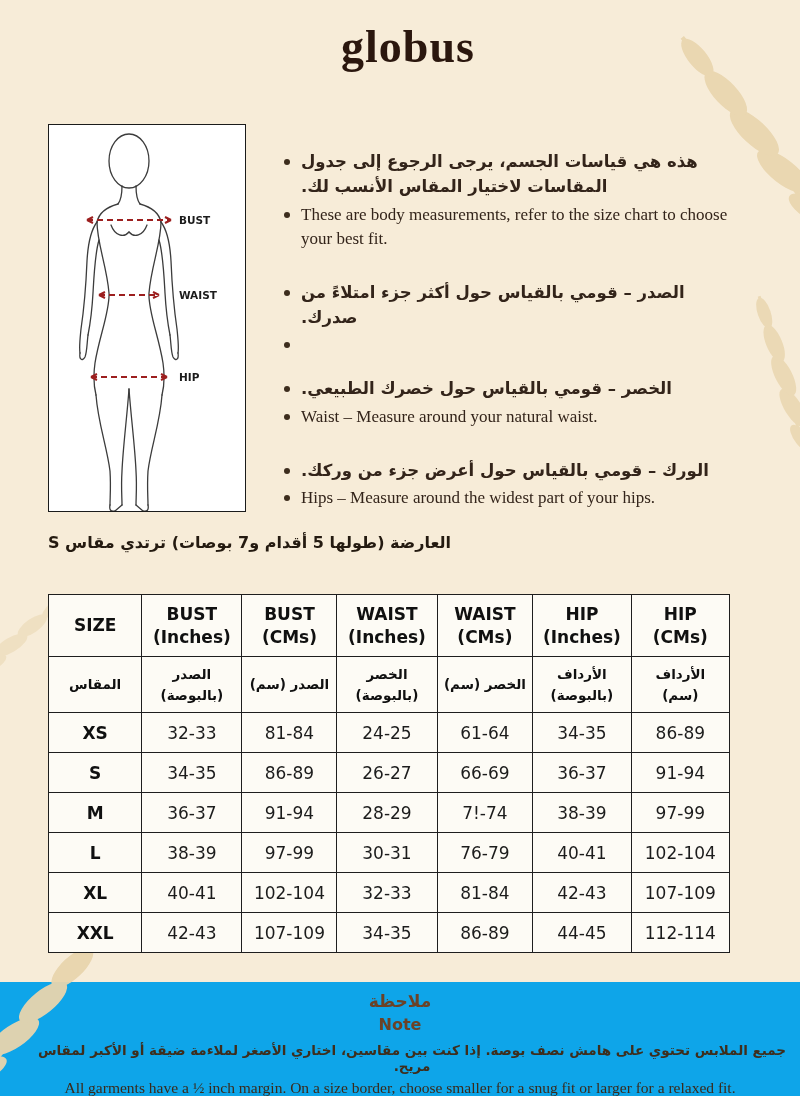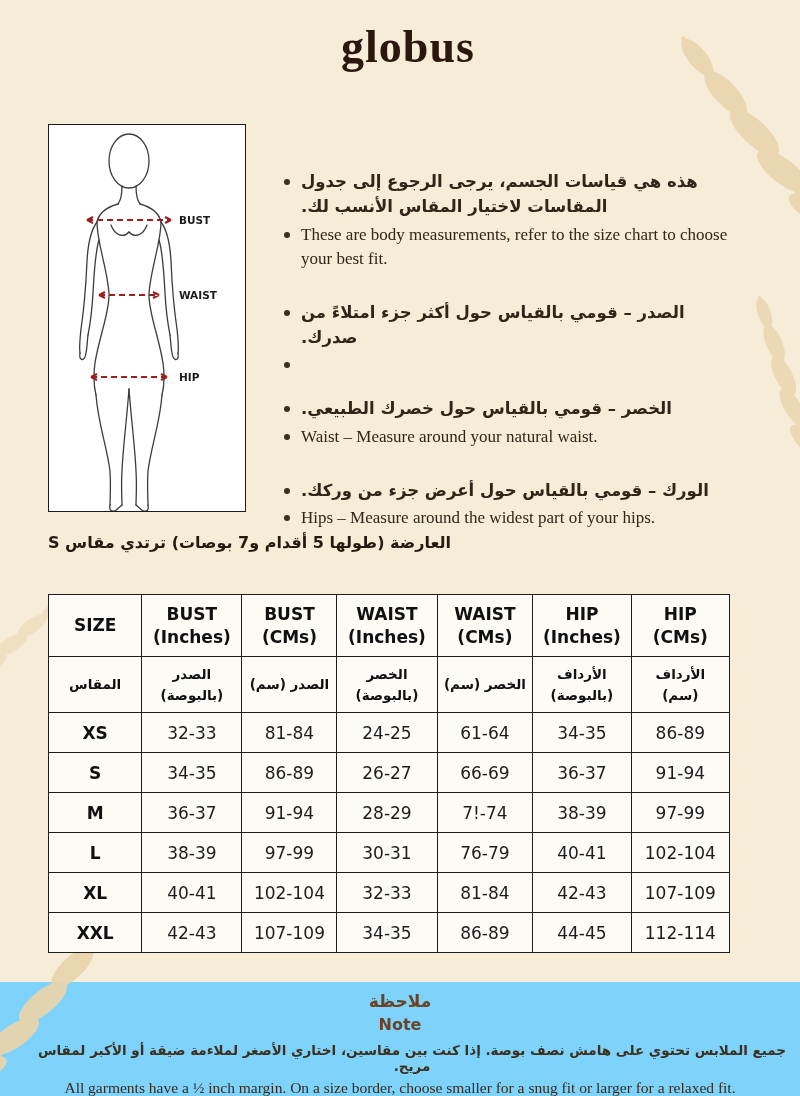--- a/index.html
+++ b/index.html
@@ -32,21 +32,21 @@
 
   
   .figure-box {
     position:absolute; left:48px; top:124px; width:198px; height:388px;
     background:#ffffff; border:1.6px solid #1b1b1b; z-index:2;
   }
   .figure-box svg { width:100%; height:100%; display:block; }
 
   
   .instructions { position:absolute; left:284px; top:150px; width:460px; z-index:2; }
-  .group { margin-bottom:29px;margin-top:20px; }
+  .group { margin-bottom:29px; }
   .bullet-line { display:flex; gap:11px; align-items:flex-start; }
   .bullet-line + .bullet-line { margin-top:3px; }
   .dot { width:6px; height:6px; border-radius:50%; background:#3d2d1d; margin-top:9px; flex:0 0 auto; }
   .ar-text {
     direction:rtl; text-align:left;
     font-family:"DejaVu Sans", sans-serif; font-weight:600;
     font-size:16.5px; color:#33241a; line-height:1.5;
   }
   .en-text {
     font-family:"Liberation Serif", serif;
@@ -74,21 +74,21 @@
     border:1.4px solid #1e1e1e; text-align:center; vertical-align:middle;
   }
   .th-en { font-size:17px; font-weight:700; color:#101010; height:62px; white-space:pre-line; line-height:1.3; }
   .th-ar { font-size:13.5px; font-weight:700; color:#101010; height:56px; direction:rtl; padding:4px 6px; line-height:1.55; }
   .td-size { font-weight:700; font-size:17px; height:40px; color:#101010; }
   .td-val  { font-size:17px; height:40px; color:#1c1c1c; }
 
   
   .footer {
     position:absolute; left:0; top:982px; width:800px; height:114px;
-    background:#7dd3fc;
+    background:#0ea5e9;
   }
   .footer-content { position:relative; z-index:2; text-align:center; padding-top:9px; }
   .f-title-ar { direction:rtl; font-size:17px; font-weight:700; color:#6b4226; }
   .f-title-en { font-size:16px; font-weight:700; color:#6b4226; margin-top:4px; }
   .f-body-ar  { direction:rtl; font-size:13.5px; font-weight:600; color:#3e2e1d; margin-top:8px;padding-left:24px; }
   .f-body-en  { font-family:"Liberation Serif", serif; font-size:15.5px; color:#3a2a1a; margin-top:5px; }
 </style>
 </head>
 <body>
 

